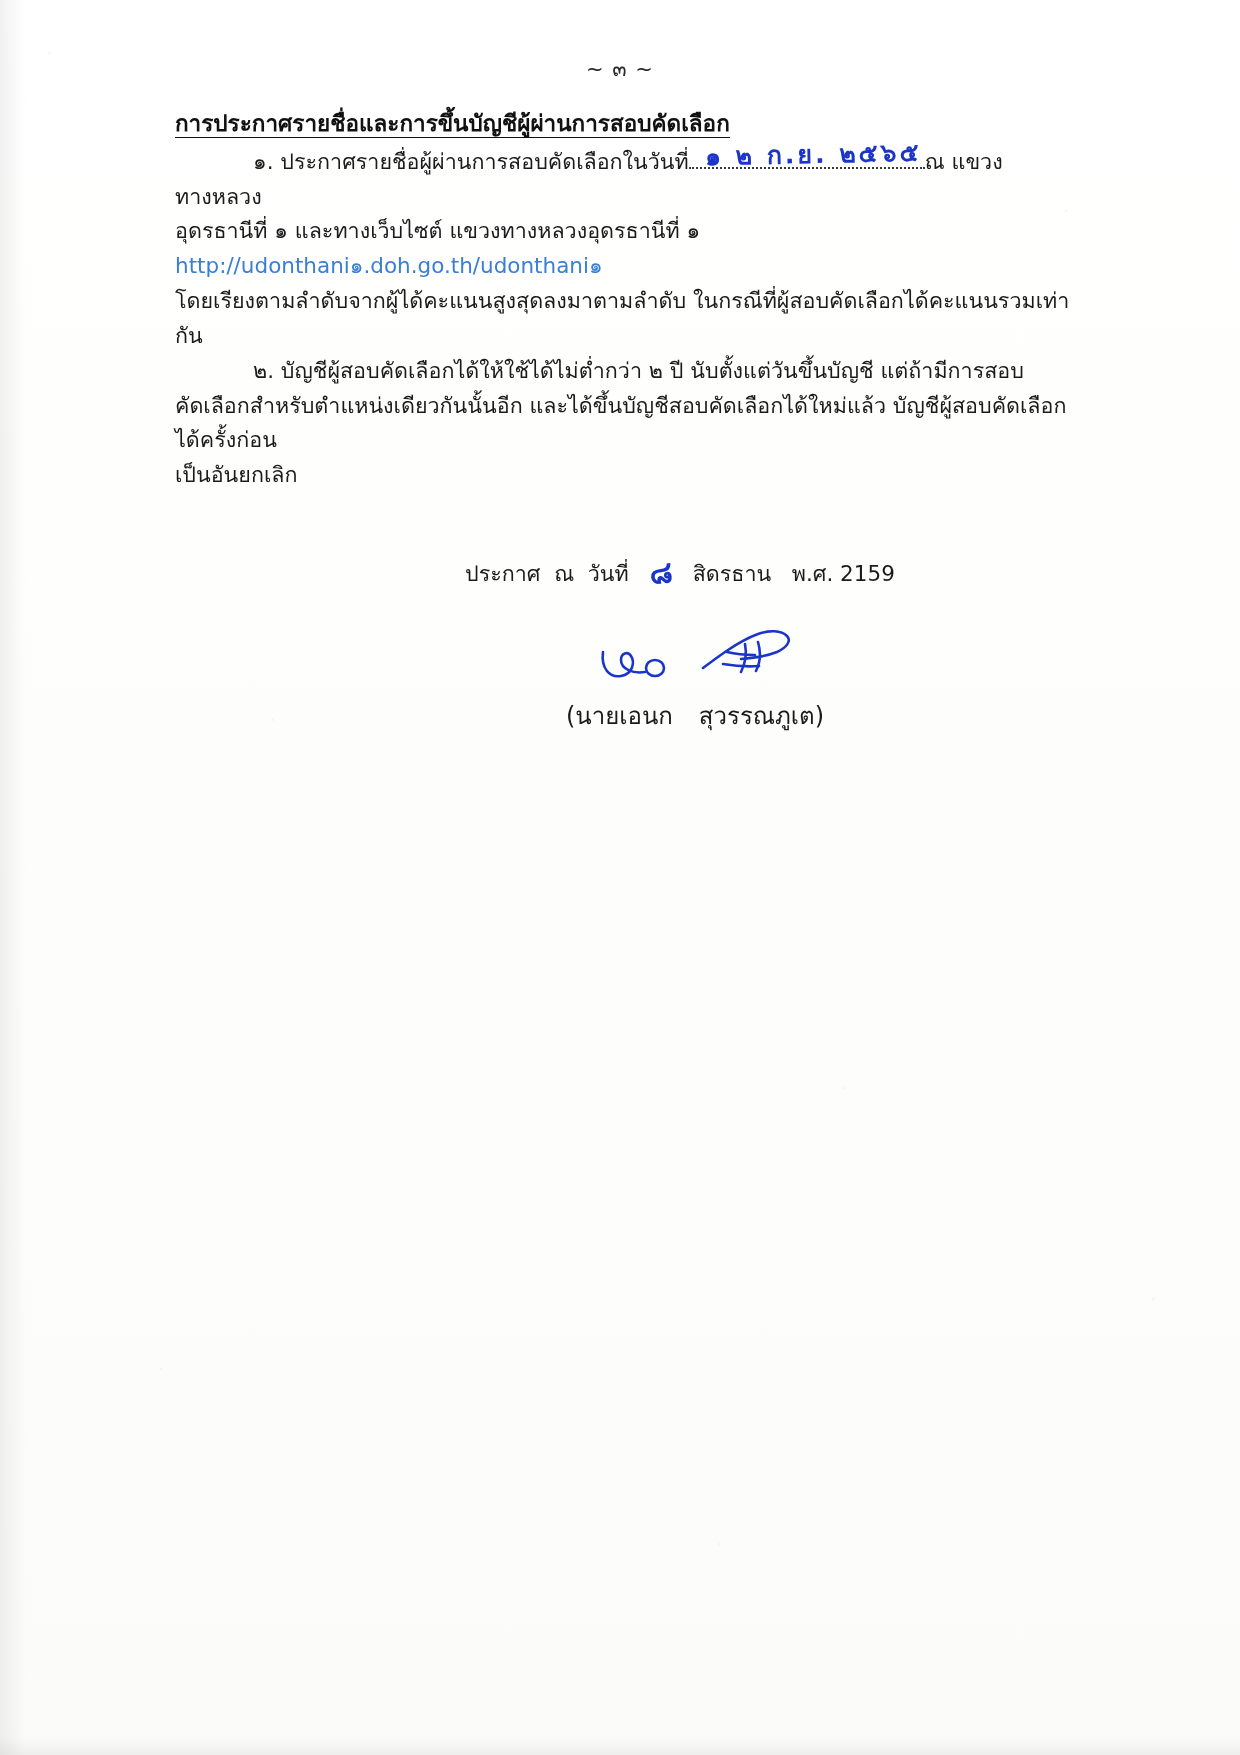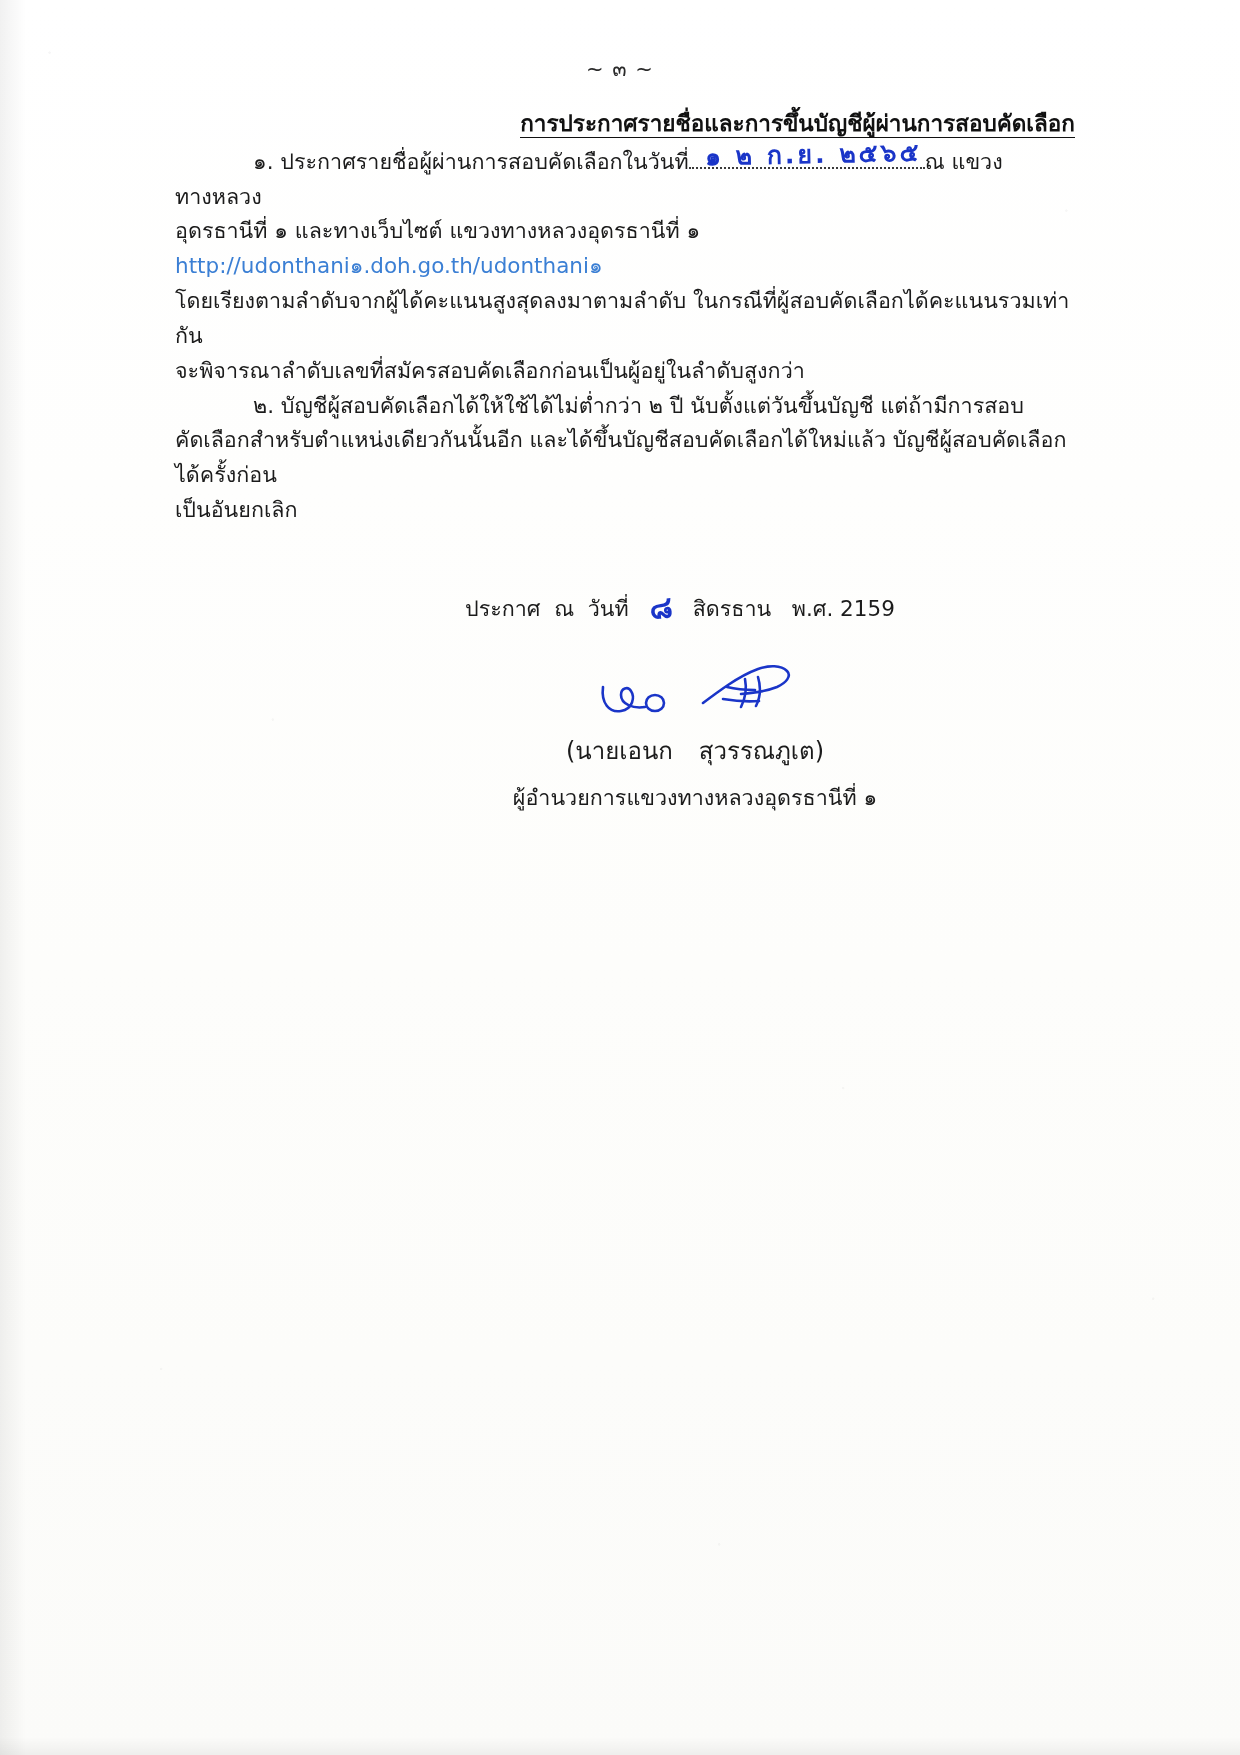--- a/index.html
+++ b/index.html
@@ -49,21 +49,21 @@
     left: 0;
     width: 1240px;
     text-align: center;
     font-size: 21px;
     color: #2a2a2a;
     letter-spacing: 1px;
   }
 
   .doc-title {
     margin-top: 105px;
-    text-align: right;
+    text-align: left;
     font-size: 22.5px;
     font-weight: bold;
     color: #111;
   }
   .doc-title span {
     border-bottom: 1.6px solid #111;
     padding-bottom: 1px;
   }
 
   p.para {
@@ -175,21 +175,20 @@
   <div class="content">
 
     <div class="doc-title">
       <span>การประกาศรายชื่อและการขึ้นบัญชีผู้ผ่านการสอบคัดเลือก</span>
     </div>
 
     <p class="para p1">
       <span class="indent"></span><span>๑. ประกาศรายชื่อผู้ผ่านการสอบคัดเลือกในวันที่</span><span class="fill-line"><span class="hand-date">๑ ๒ ก.ย. ๒๕๖๕</span><span class="dots"></span></span><span>ณ แขวงทางหลวง</span><br>
       <span>อุดรธานีที่ ๑  และทางเว็บไซต์ แขวงทางหลวงอุดรธานีที่ ๑ </span><span class="link">http://udonthani๑.doh.go.th/udonthani๑</span><br>
       <span>โดยเรียงตามลำดับจากผู้ได้คะแนนสูงสุดลงมาตามลำดับ  ในกรณีที่ผู้สอบคัดเลือกได้คะแนนรวมเท่ากัน</span><br>
-      <span>จะพิจารณาลำดับเลขที่สมัครสอบคัดเลือกก่อนเป็นผู้อยู่ในลำดับสูงกว่า</span>
     </p>
 
     <p class="para p2">
       <span class="indent"></span><span>๒. บัญชีผู้สอบคัดเลือกได้ให้ใช้ได้ไม่ต่ำกว่า  ๒  ปี นับตั้งแต่วันขึ้นบัญชี แต่ถ้ามีการสอบ</span><br>
       <span>คัดเลือกสำหรับตำแหน่งเดียวกันนั้นอีก และได้ขึ้นบัญชีสอบคัดเลือกได้ใหม่แล้ว บัญชีผู้สอบคัดเลือกได้ครั้งก่อน</span><br>
       <span>เป็นอันยกเลิก</span>
     </p>
 
     <div class="announce-line"><span>ประกาศ  ณ  วันที่</span><span class="hand-day">๘</span><span>สิดรธาน</span>   <span>พ.ศ. 2159</span></div>
 
@@ -201,16 +200,15 @@
           <path d="M108,46 C116,40 124,34 133,28 C142,22 152,16 163,12 C174,8 186,8 192,14 C197,19 191,26 182,30 C172,34 158,36 146,37"></path>
           <path d="M132,30 C140,32 150,33 160,33"></path>
           <path d="M128,42 C140,44 152,45 164,44"></path>
           <path d="M150,22 C152,32 150,42 146,50"></path>
           <path d="M163,20 C166,30 165,41 161,49"></path>
         </g>
       </svg>
     </div>
 
     <div class="sign-caption"><span>(นายเอนก</span><span class="gap"></span><span>สุวรรณภูเต)</span></div>
-    <div class="sign-role">ผู้อำนวยการแขวงทางหลวงอุดรธานีที่ ๑</div>
 
   </div>
 </div>
 
 </body></html>

